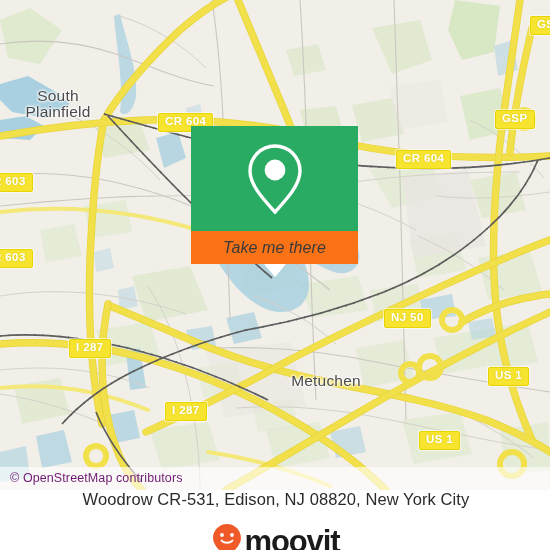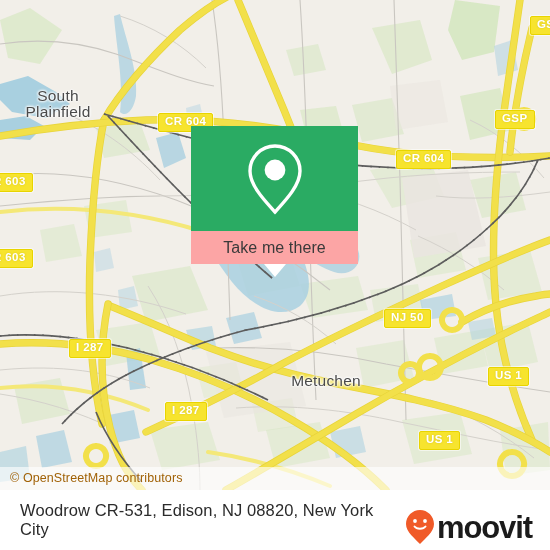--- a/index.html
+++ b/index.html
@@ -9,51 +9,51 @@
   #app { position:relative; width:550px; height:550px; overflow:hidden; }
 
   
   #map { position:absolute; left:0; top:0; width:550px; height:490px;
          background:#f2efe9; overflow:hidden; }
 
   .svgmap { position:absolute; left:0; top:0; width:550px; height:490px; }
 
   
   #attrib { position:absolute; left:0; bottom:0; width:100%;
-            padding:4px 0 5px 10px; font-size:12.5px; color:#a16207;
+            padding:4px 0 5px 10px; font-size:12.5px; color:#701a75;
             background:rgba(255,255,255,0.62); letter-spacing:.1px; }
 
   
   .shield { position:absolute; background:#f7e42e; border:1.4px solid #e8d400;
             color:#fff; font-size:11.5px; font-weight:bold; letter-spacing:.4px;
             padding:2px 6px 3px; border-radius:2px; white-space:nowrap;
             box-shadow:0 0 0 1px rgba(255,255,255,.55);
             text-shadow:0 0 2px rgba(120,105,0,.25); line-height:1; }
 
   
   .place { position:absolute; color:#4a4a4a; font-size:15.5px;
            text-align:center; line-height:1.02; white-space:pre;
            text-shadow:0 0 3px #fff,0 0 3px #fff,0 0 3px #fff,0 0 2px #fff;
            letter-spacing:.2px; }
 
   
   #popup { position:absolute; left:191px; top:126px; width:167px; }
   #popup .head { background:#2aab63; height:105px; position:relative;
                  display:flex; align-items:center; justify-content:center; }
-  #popup .body { background:#fca5a5; height:33px; display:flex;
-                 align-items:center; justify-content:center; }
+  #popup .body { background:#f97316; height:33px; display:flex;
+                 align-items:center; justify-content:center;font-style:italic; }
   #popup .cta { color:#3a3a3a; font-size:16px; letter-spacing:.1px; }
   #popup .tail { position:absolute; left:50%; top:138px; margin-left:-11px;
                  width:0; height:0; border-left:11px solid transparent;
                  border-right:11px solid transparent; border-top:13px solid #fff; }
 
   
   #footer { position:absolute; left:0; top:490px; width:550px; height:60px;
             background:#fff; display:flex; align-items:center;
-            justify-content:space-between; padding:0 18px 0 20px; }
+            justify-content:space-between; padding:0 18px 0 20px;flex-direction:column; }
   #addr { color:#2b2b2b; font-size:16.5px; letter-spacing:.1px; }
   #logo { display:flex; align-items:center; gap:2px;margin-top:14px; }
   #logo .word { font-size:31px; font-weight:bold; color:#1b1b1b;
                 letter-spacing:-1.1px; line-height:1; }
 </style>
 </head>
 <body>
 
 <div id="app">
 

